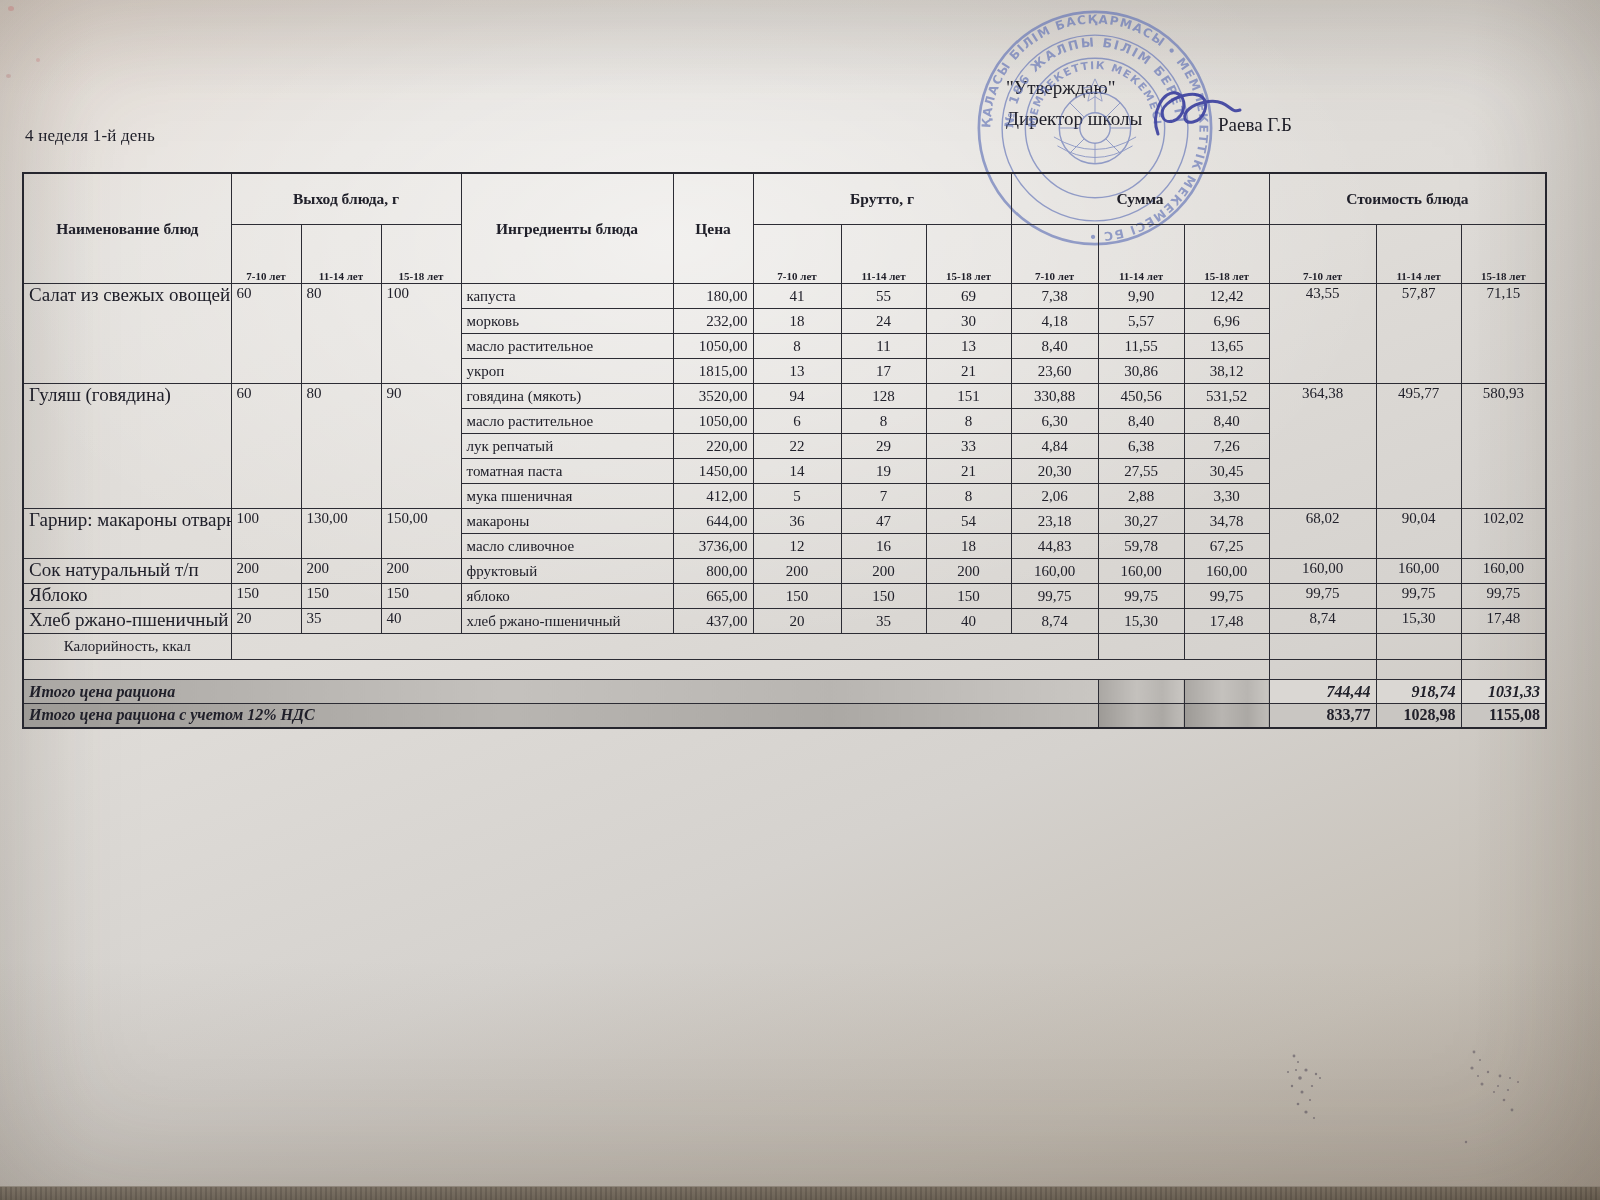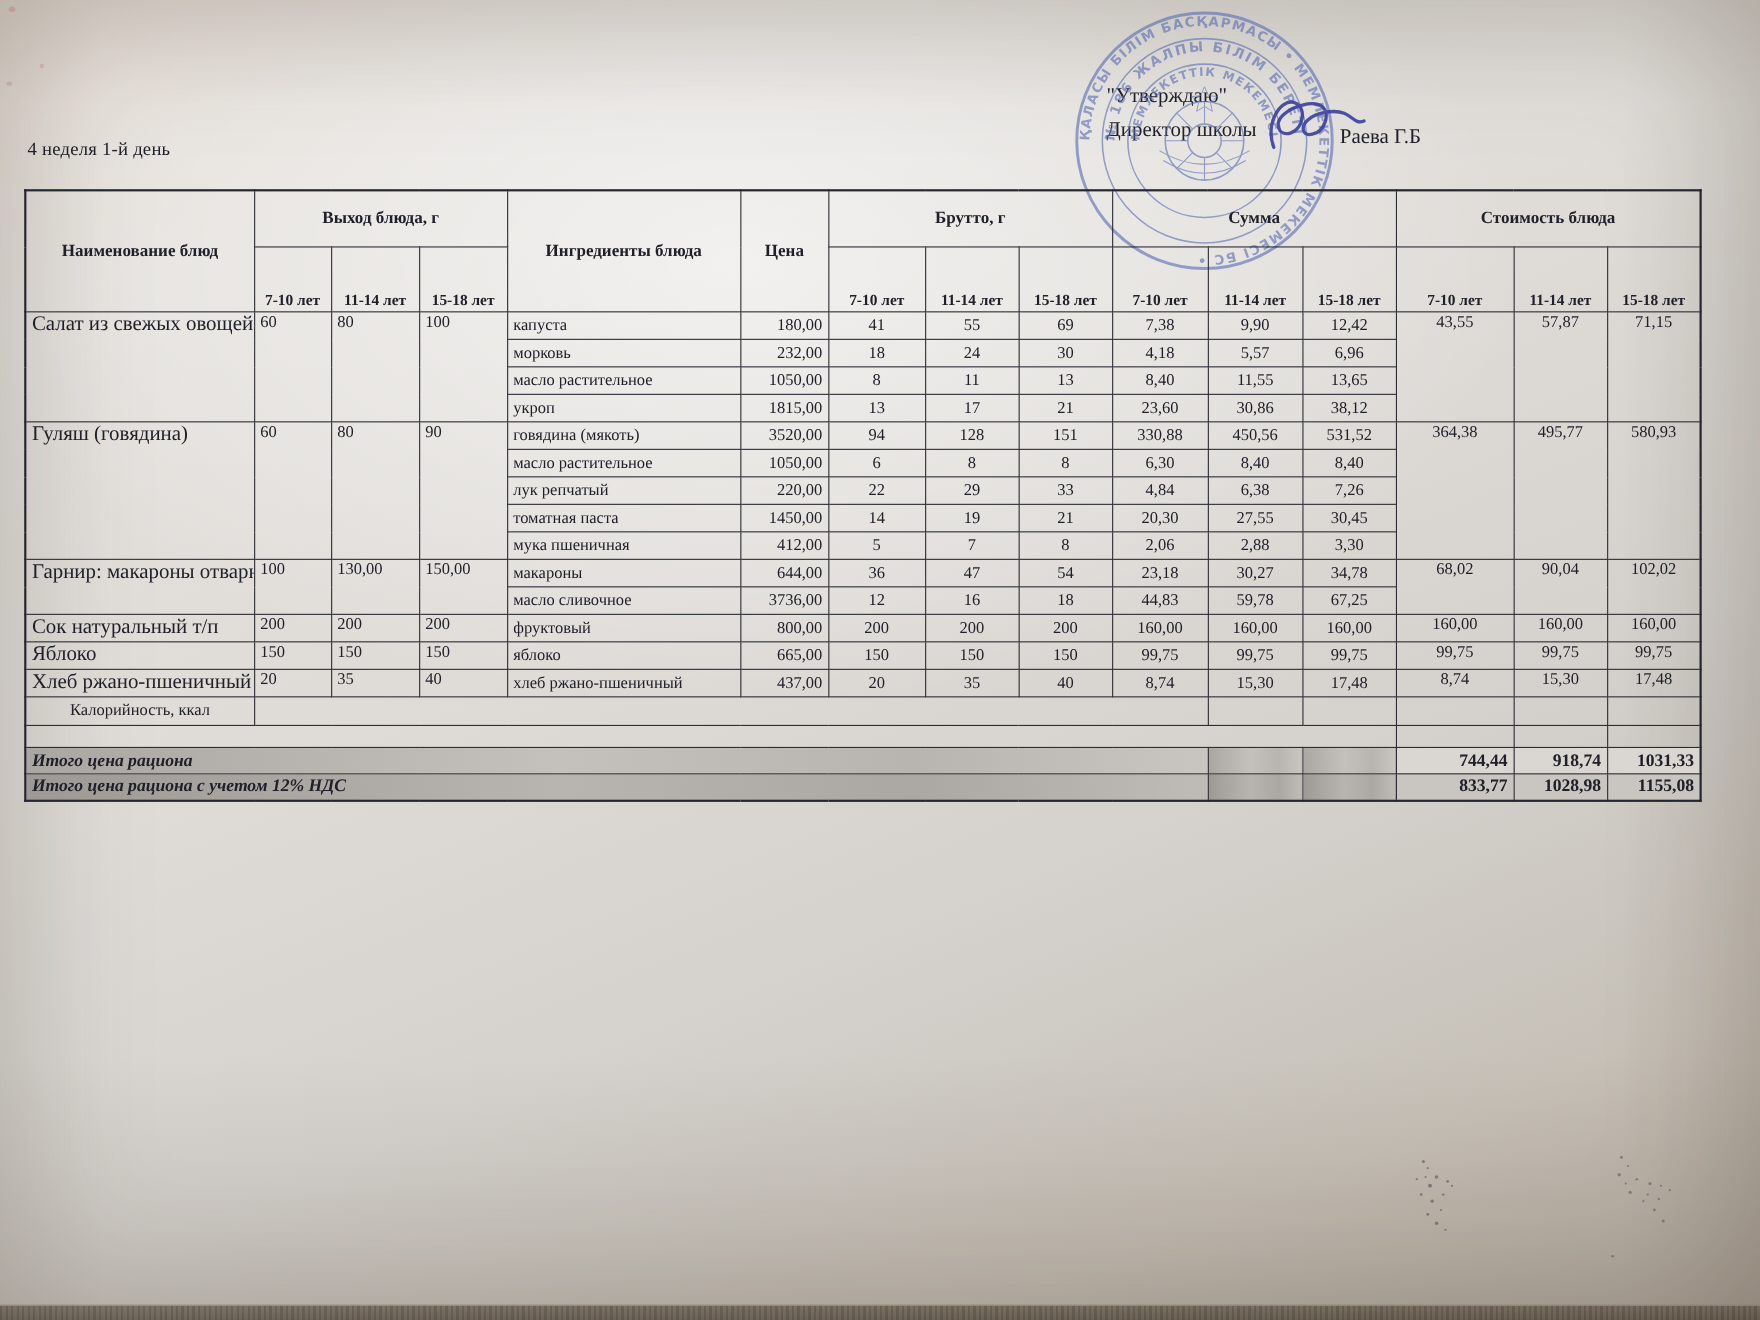--- a/index.html
+++ b/index.html
@@ -35,37 +35,37 @@
     width:1523px;border-collapse:collapse;table-layout:fixed;
     font-size:15px;
   }
   table.menu th, table.menu td{
     border:1.6px solid #2c2c34;
     padding:1px 5px;
     overflow:hidden;white-space:nowrap;
   }
   table.menu{border:2.2px solid #26262e;}
   th.grp{font-weight:bold;font-size:15.5px;text-align:center;vertical-align:middle;height:48px;}
-  th.age{font-weight:bold;font-size:14px;text-align:center;vertical-align:bottom;height:56px;padding-bottom:12px;}
+  th.age{font-weight:bold;font-size:11px;text-align:center;vertical-align:bottom;height:56px;padding-bottom:12px;}
   td.dish-name{white-space:normal;text-align:left;vertical-align:top;font-size:19px;line-height:19px;padding-top:2px;}
   td.out{vertical-align:top;padding-top:2px;}
   td.ingr{text-align:left;}
   td.price{text-align:right;padding-right:8px;}
   td.num{text-align:center;}
   td.cost{text-align:center;vertical-align:top;padding-top:2px;}
   tr.brow{height:25px;}
   tr.cal-row{height:26px;}
   tr.cal-row td.cal-label{font-weight:normal;text-align:center;margin-top:44px;}
   tr.spacer{height:20px;}
   tr.total{height:24px;}
   tr.total td{font-size:16px;}
   td.tot-label{font-weight:bold;font-style:italic;text-align:left;padding-left:4px;}
   td.tot-val{font-weight:bold;text-align:right;padding-right:5px;}
   tr.total-1 td.gray{background:linear-gradient(90deg,#aaa7a3,#c4c1bd 45%,#b8b5b1 75%,#c9c6c2);}
-  tr.total-1 td.tot-val{background:#dad7d3;}
+  tr.total-1 td.tot-val{background:#dad7d3;font-style:italic;}
   tr.total-2 td.gray{background:linear-gradient(90deg,#9d9a96,#b8b5b1 45%,#aba8a4 75%,#bfbcb8);margin-left:24px;}
   tr.total-2 td.tot-val{background:#c9c6c2;}
   .speck{position:absolute;border-radius:50%;pointer-events:none;}
 </style>
 </head>
 <body>
 
 <div class="photo">
   <div class="vignette"></div>
 

